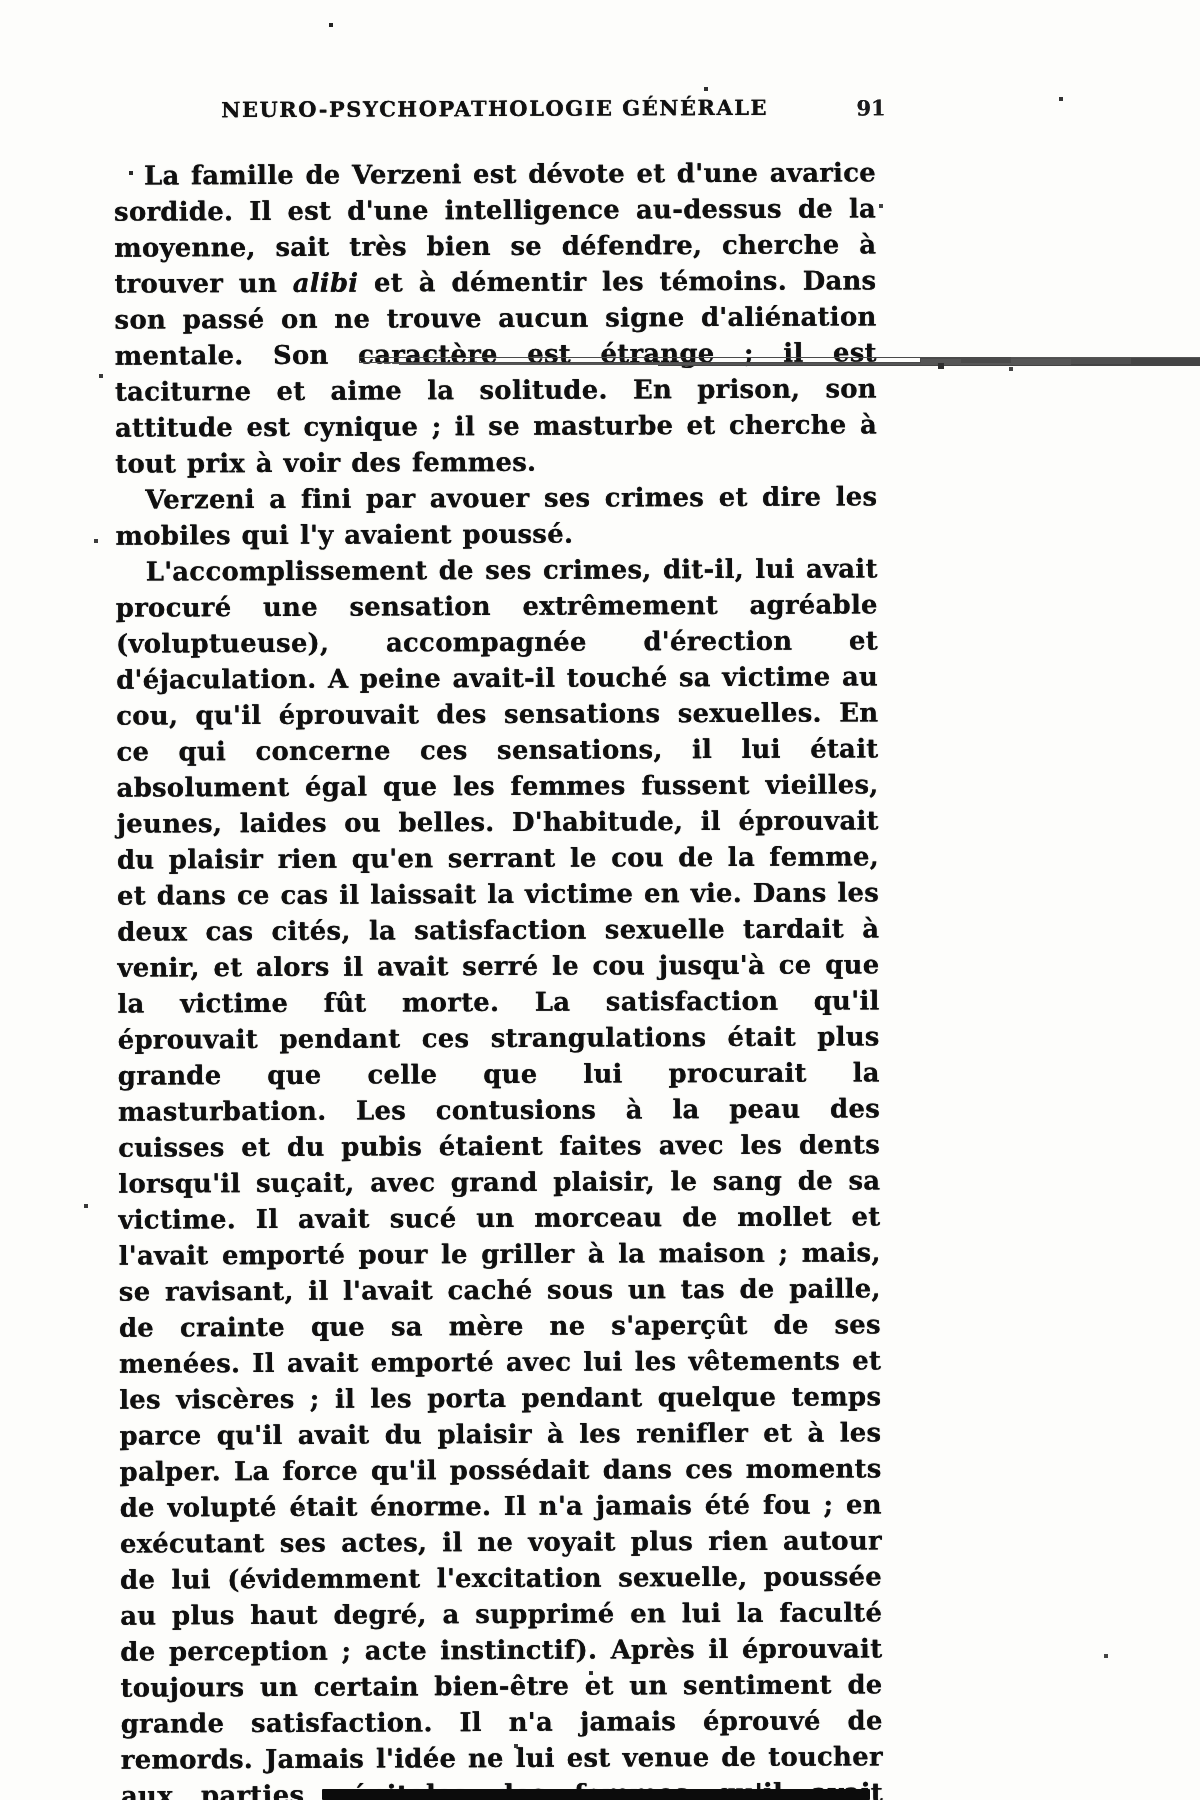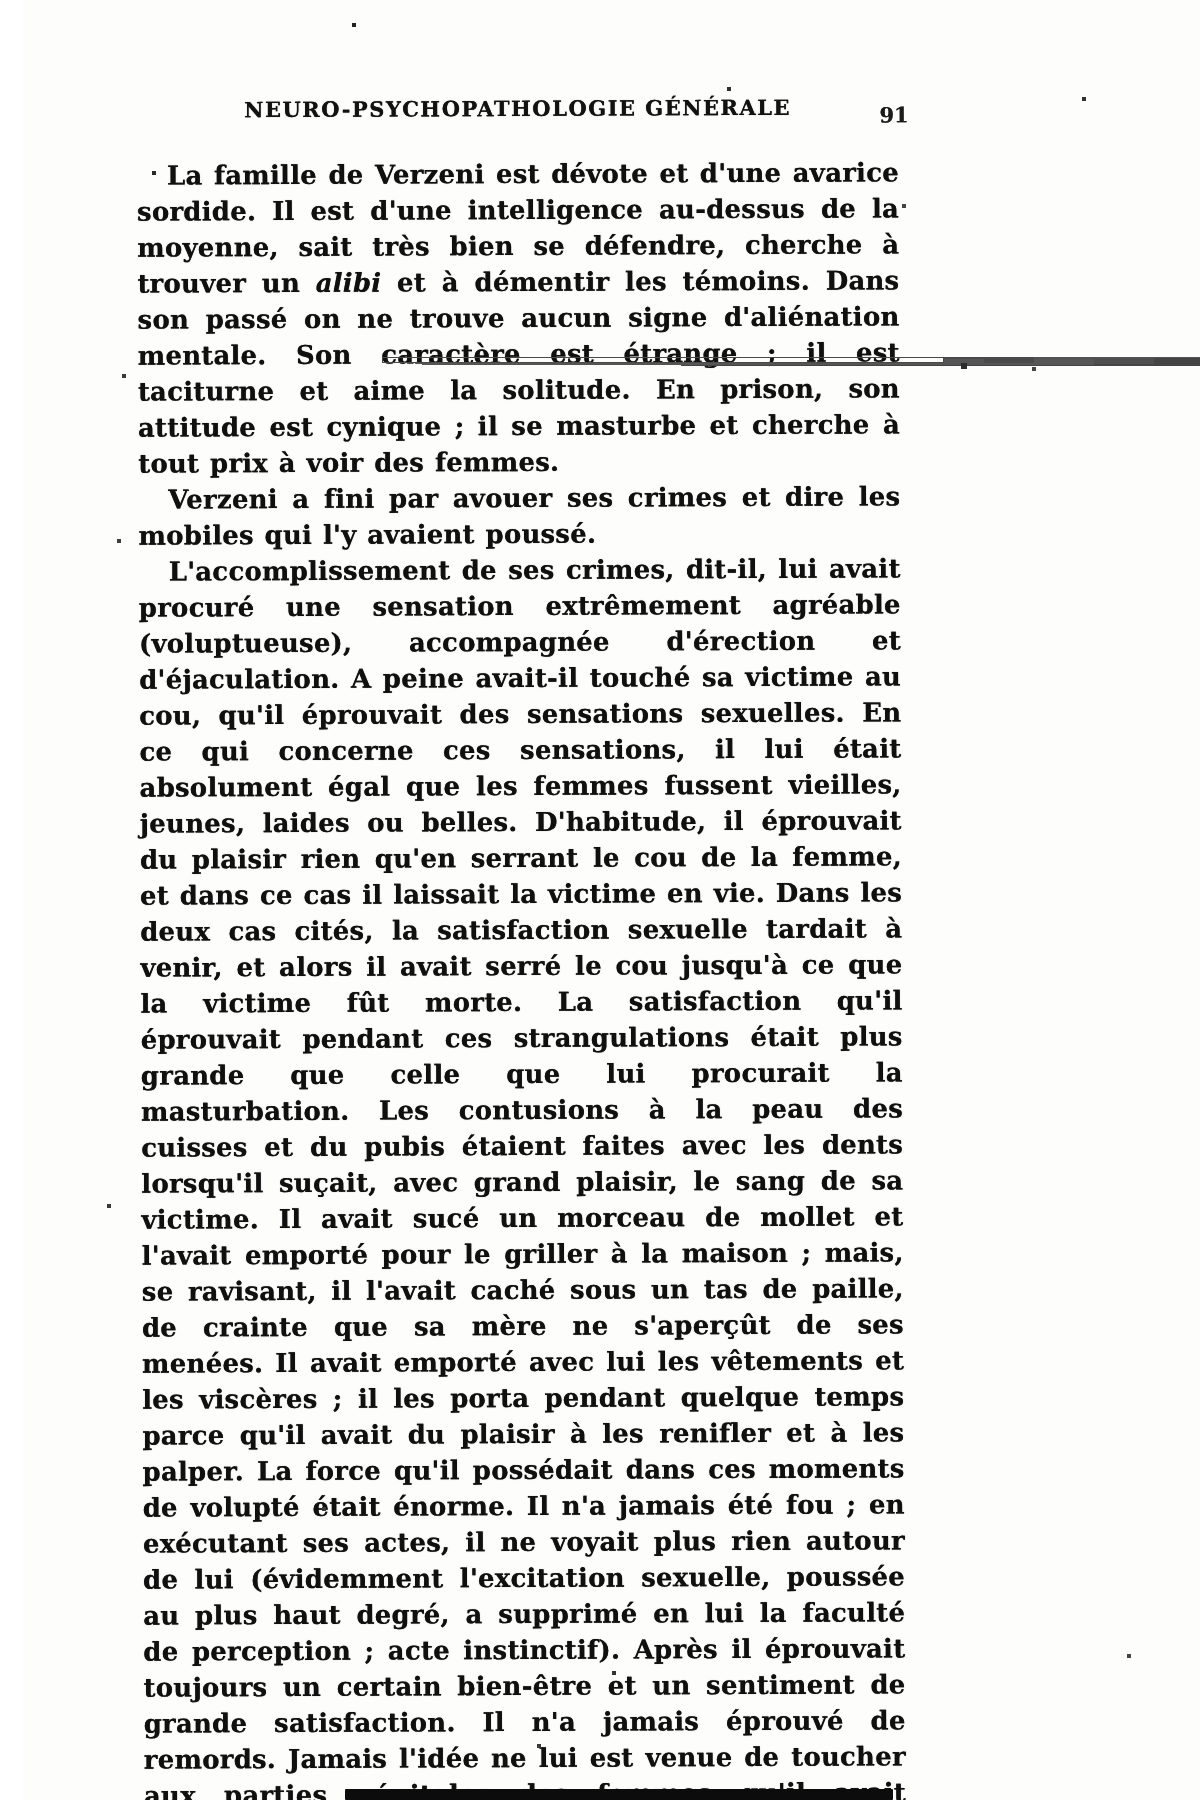--- a/index.html
+++ b/index.html
@@ -12,21 +12,20 @@
     height: 1800px;
     position: relative;
     overflow: hidden;
     font-family: "DejaVu Serif", serif;
     color: #0d0d0d;
   }
   .scan-page {
     position: absolute;
     inset: 0;
     background: #fdfdfb;
-    margin-left: 23px;
   }
   .content-column {
     position: absolute;
     left: 118px;
     top: 96px;
     width: 762px;
     transform: rotate(-0.25deg);
   }
   .page-header {
     position: relative;
@@ -40,21 +39,21 @@
     text-align: center;
     font-size: 21px;
     font-weight: bold;
     letter-spacing: 1.5px;
     color: #121212;
     text-shadow: 0 0 0.7px #121212;
   }
   .page-number {
     position: absolute;
     right: -10px;
-    top: 8px;
+    top: 1px;
     font-size: 21px;
     font-weight: bold;
     color: #1c1c1c;
     text-shadow: 0 0 0.6px #1c1c1c;
   }
   .body-text {
     font-size: 26px;
     line-height: 36px;
     font-weight: bold;
     text-align: justify;

